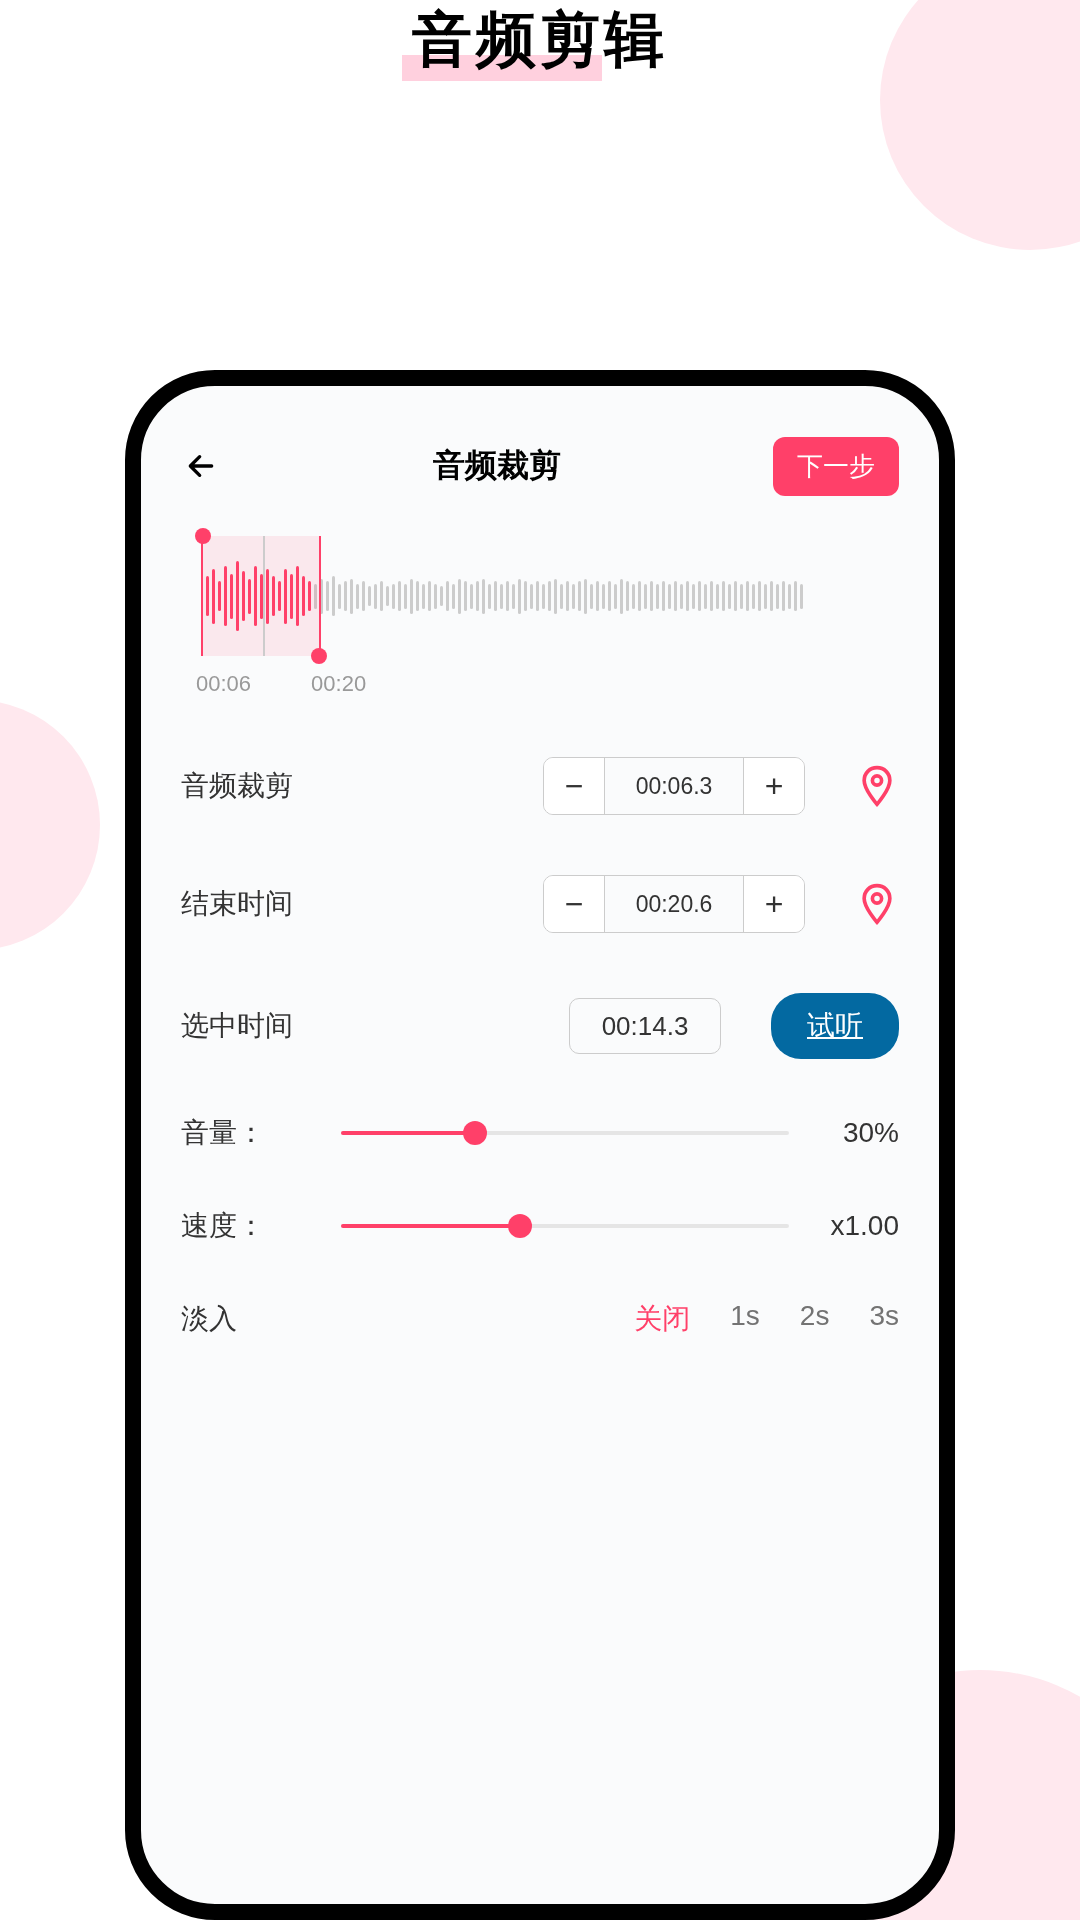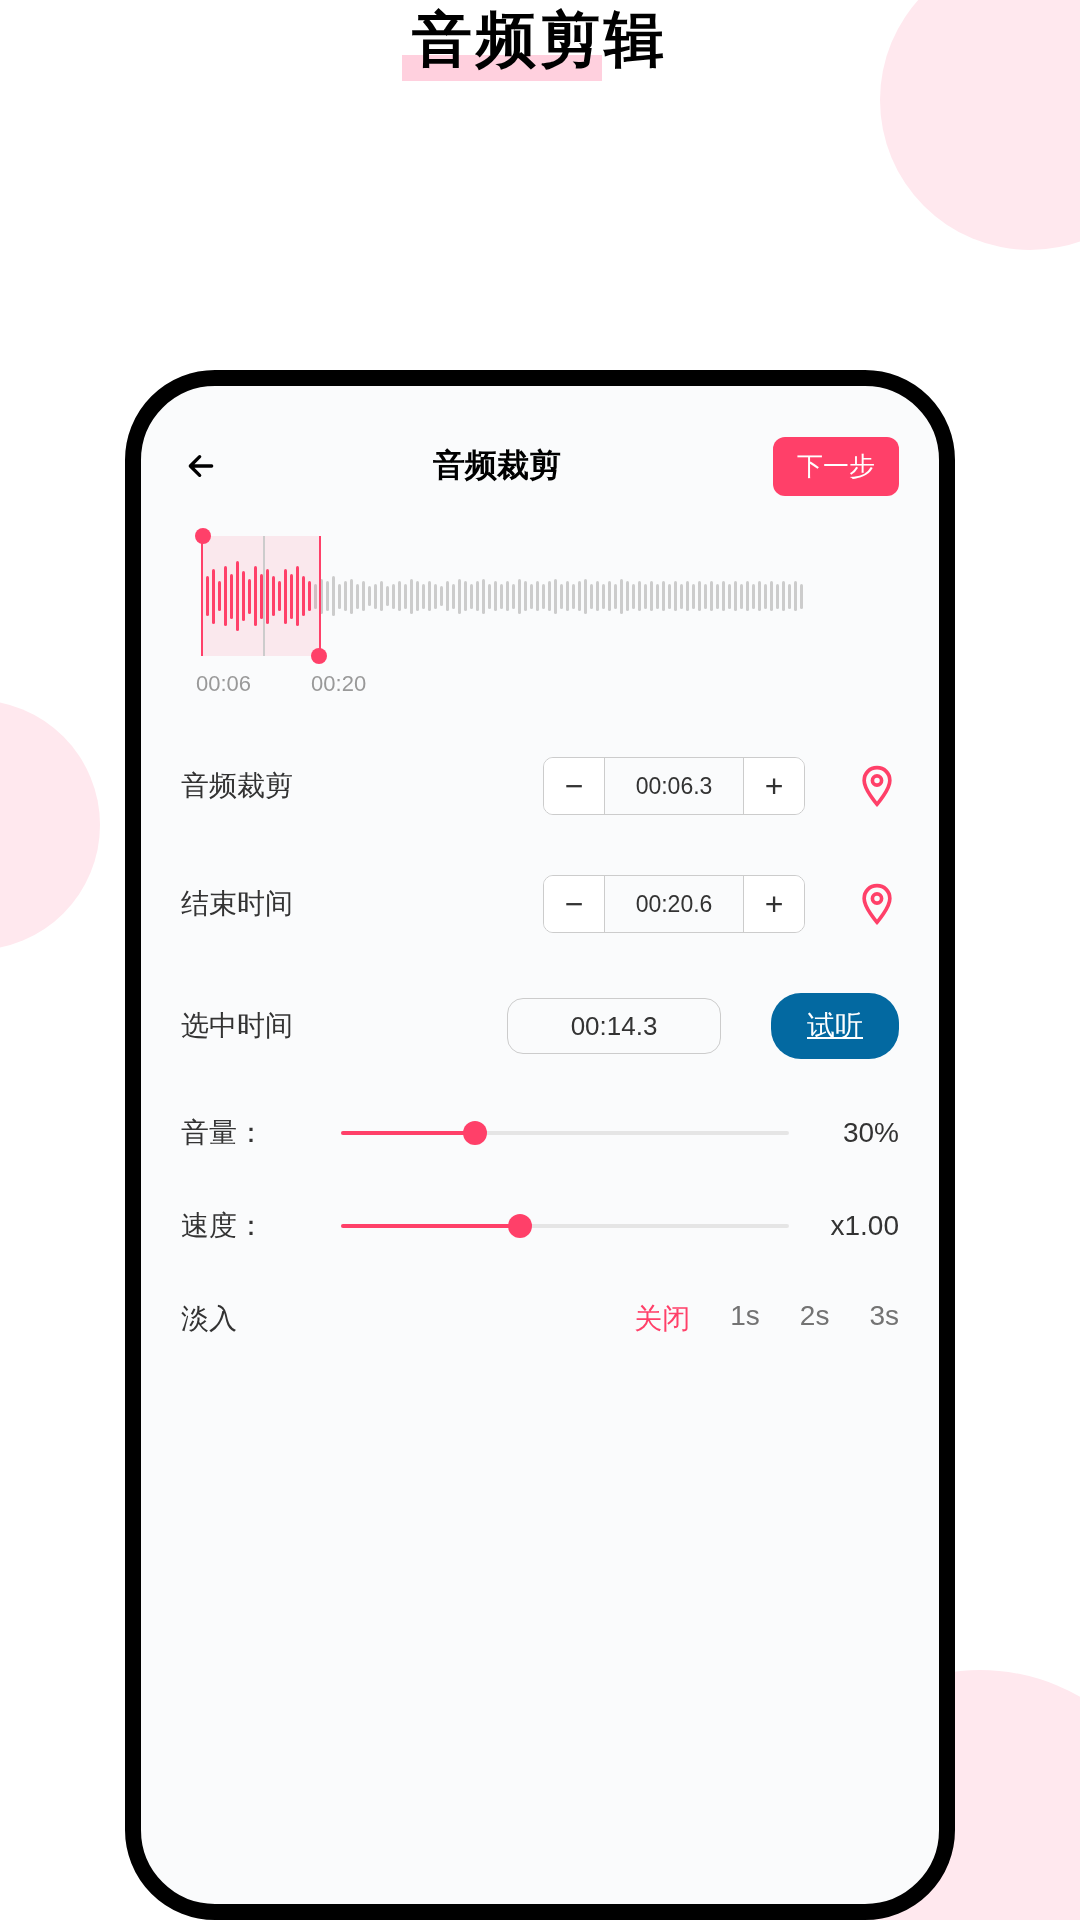--- a/index.html
+++ b/index.html
@@ -263,22 +263,22 @@
       border-left: 1px solid #ccc;
       border-right: 1px solid #ccc;
     }
     .pin-icon {
       width: 44px;
       height: 44px;
       margin-left: 30px;
     }
     .value-box {
       border: 1px solid #ccc;
-      border-radius: 16px;
-      width: 214px;
+      border-radius: 10px;
+      width: 152px;
       height: 56px;
       display: flex;
       align-items: center;
       justify-content: center;
       font-size: 26px;
       color: #333;
       margin-left: auto;
     }
     .preview-btn {
       background: #0369a1;

